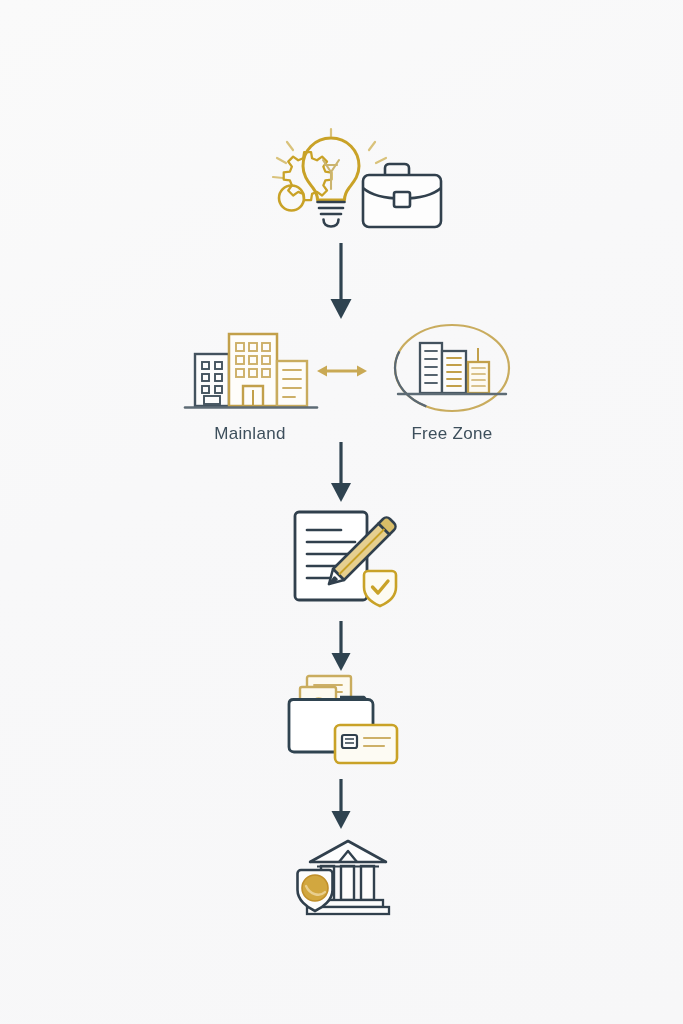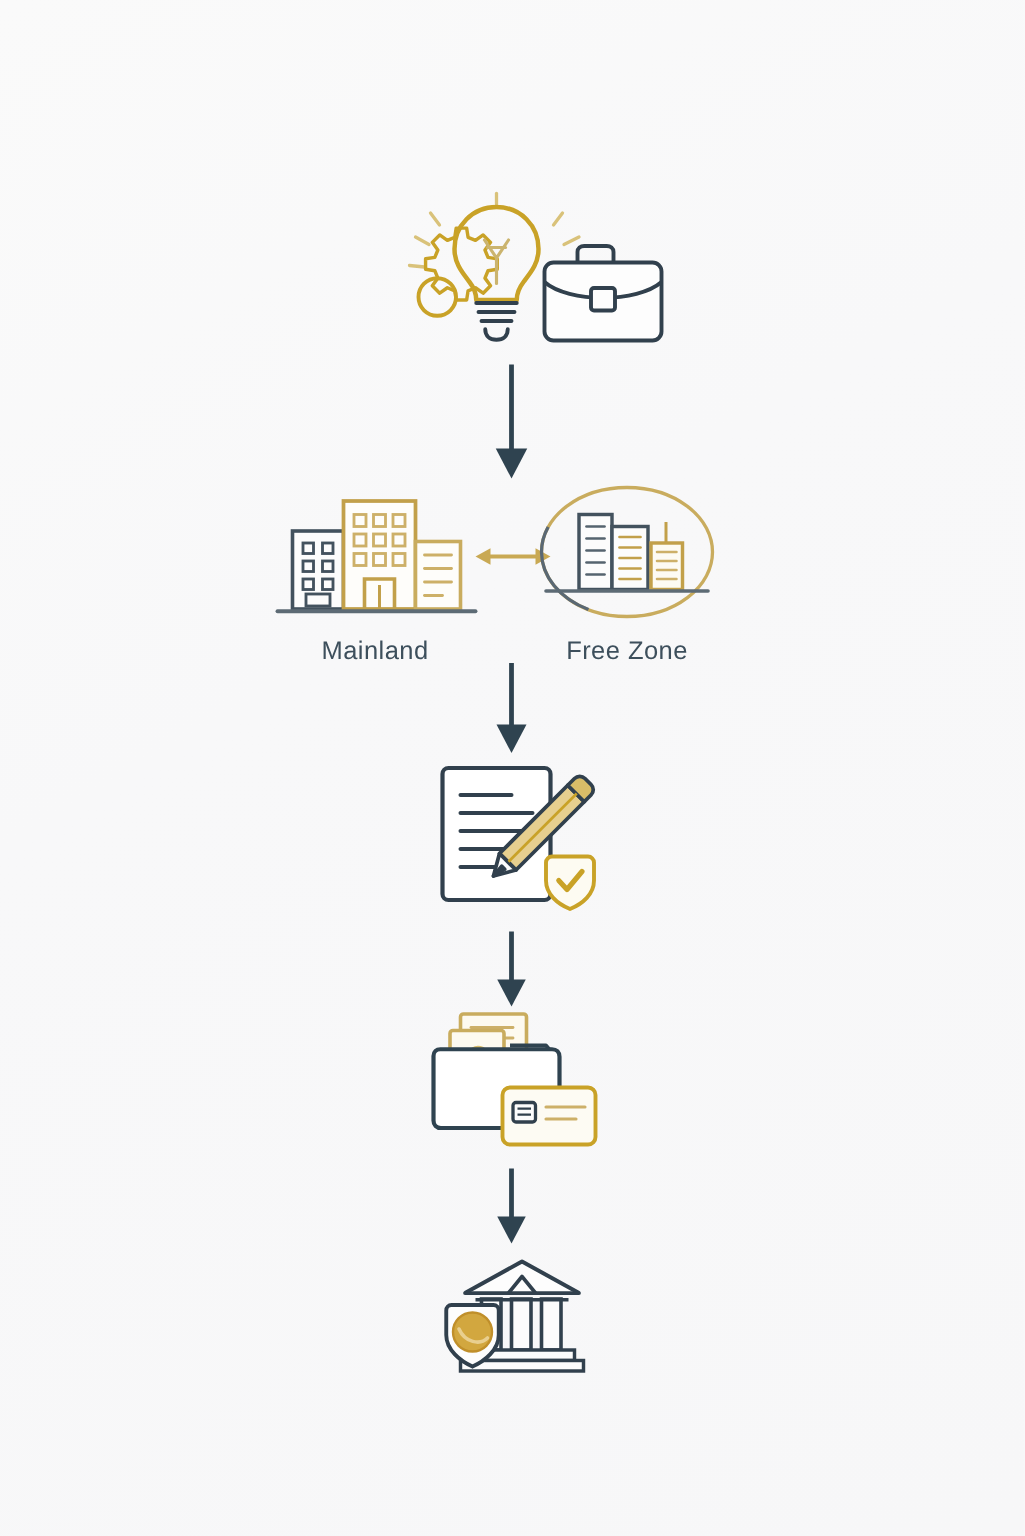--- a/index.html
+++ b/index.html
@@ -43,21 +43,21 @@
   .icon-wrap {
     display: block;
     line-height: 0;
   }
 
   
   #stage-concept      { left: 253px; top: 126px;  width: 200px; height: 114px; }
   #arrow-1            { left: 316px; top: 243px;  width: 50px;  height: 78px; }
   #stage-mainland     { left: 176px; top: 322px;  width: 148px; height: 122px; }
   #exchange-arrow     { left: 312px; top: 353px;  width: 60px;  height: 36px; }
-  #stage-freezone     { left: 348px; top: 318px;  width: 140px; height: 126px; }
+  #stage-freezone     { left: 382px; top: 318px;  width: 140px; height: 126px; }
   #arrow-2            { left: 316px; top: 442px;  width: 50px;  height: 62px; }
   #stage-documents    { left: 285px; top: 503px;  width: 120px; height: 112px; }
   #arrow-3            { left: 316px; top: 621px;  width: 50px;  height: 52px; }
   #stage-licensing    { left: 280px; top: 671px;  width: 124px; height: 100px; }
   #arrow-4            { left: 316px; top: 779px;  width: 50px;  height: 52px; }
   #stage-banking      { left: 293px; top: 836px;  width: 100px; height: 82px; }
 </style>
 </head>
 <body>
 

